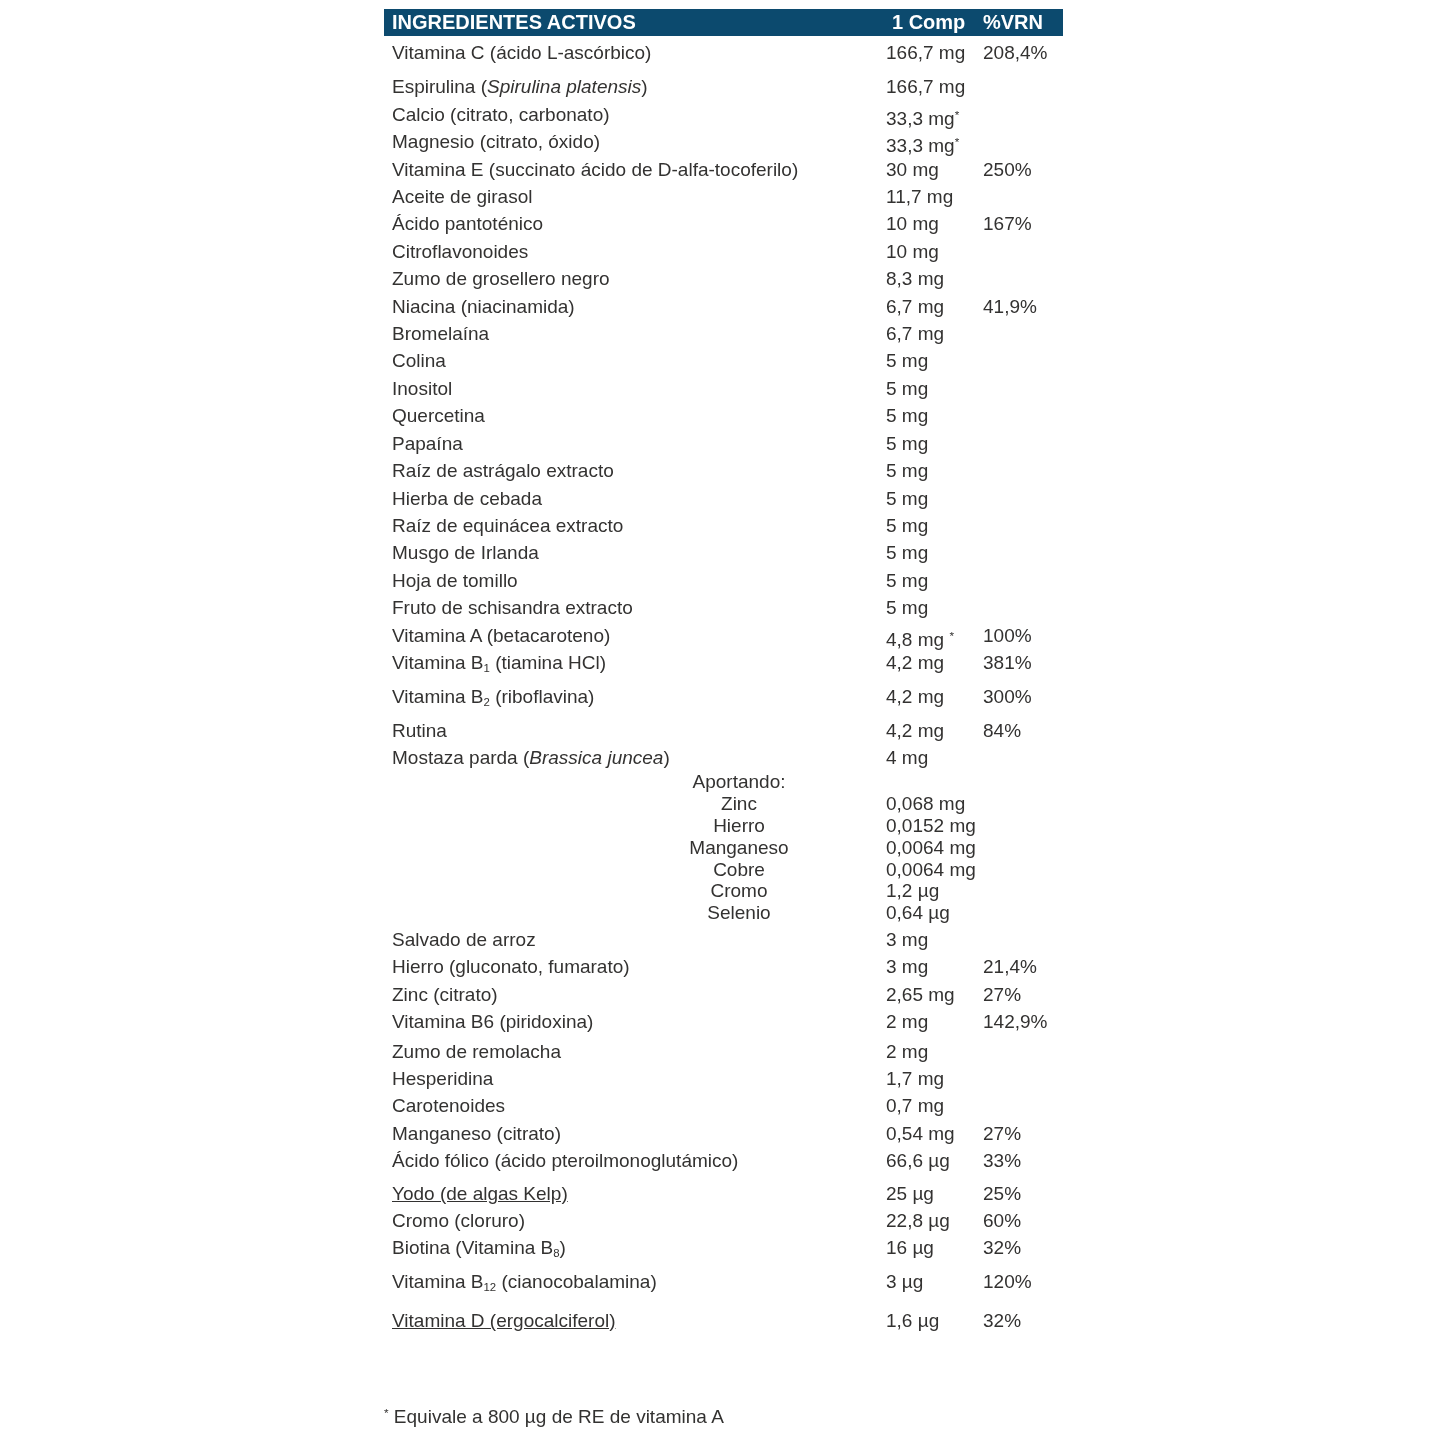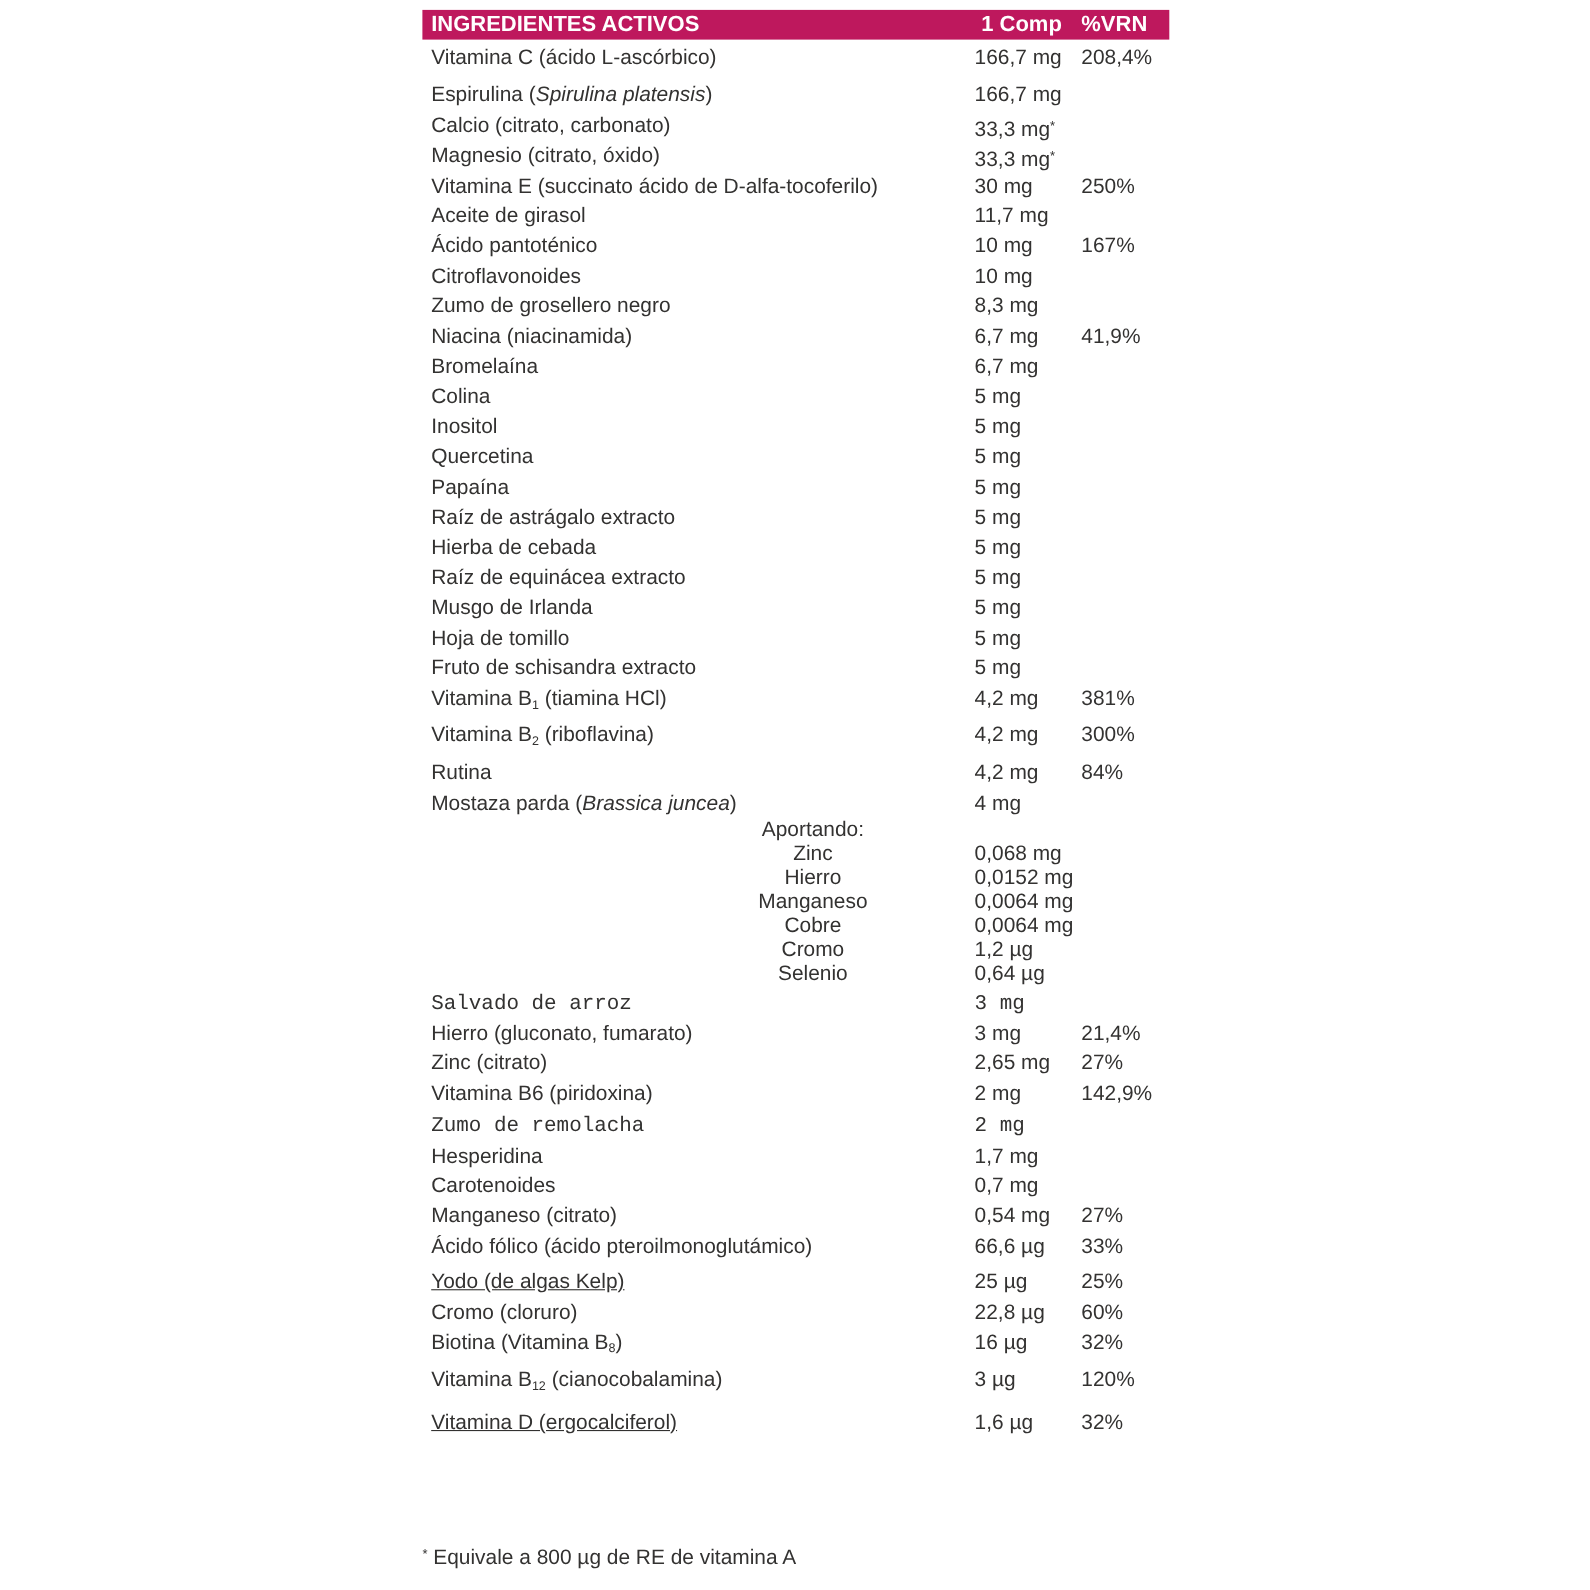--- a/index.html
+++ b/index.html
@@ -10,40 +10,40 @@
     color: #333231;
     position: relative;
     overflow: hidden;
   }
   .table {
     position: absolute;
     left: 384px; top: 9px;
     width: 679px;
   }
   .hdr {
-    background: #be185d;
+    background: #0c4a6e;
     color: #ffffff;
     font-weight: bold;
     font-size: 20px;
     height: 27px;
     line-height: 27px;
     position: relative;
     white-space: nowrap;
   }
   .h-ing { padding-left: 8px; }
   .h-comp { position: absolute; left: 508px; top: 0; text-align: center; }
   .h-vrn  { position: absolute; left: 599px; top: 0; }
   .rows { padding-top: 3px; font-size: 19px; }
   .row { position: relative; line-height: 27.4px; white-space: nowrap; }
   .row.subr { line-height: 21.8px; text-align: center; }
   .row .nm { margin-left: 8px; }
   .row.subr .nm { margin-left: 31px; }
   .amt { position: absolute; left: 502px; top: 0; }
   .vrn { position: absolute; left: 599px; top: 0; }
-  .g2 { margin-top: 2px; font-family: Liberation Mono, monospace; }
+  .g2 { margin-top: 2px; }
   .g5 { margin-top: 5px; text-decoration: underline; }
   .g6 { margin-top: 6px; }
   .g7 { margin-top: 7px; }
   .it { font-style: italic; }
   .sb { font-size: 0.6em;  vertical-align: -0.3em; }
   .sp { font-size: 0.62em; vertical-align: 0.5em; }
   .footnote {
     position: absolute;
     left: 384px; top: 1406px;
     width: 679px;
@@ -76,20 +76,21 @@
       <div class="row"><span class="nm"><span>Colina</span></span><span class="amt"><span>5 mg</span></span></div>
       <div class="row"><span class="nm"><span>Inositol</span></span><span class="amt"><span>5 mg</span></span></div>
       <div class="row"><span class="nm"><span>Quercetina</span></span><span class="amt"><span>5 mg</span></span></div>
       <div class="row"><span class="nm"><span>Papaína</span></span><span class="amt"><span>5 mg</span></span></div>
       <div class="row"><span class="nm"><span>Raíz de astrágalo extracto</span></span><span class="amt"><span>5 mg</span></span></div>
       <div class="row"><span class="nm"><span>Hierba de cebada</span></span><span class="amt"><span>5 mg</span></span></div>
       <div class="row"><span class="nm"><span>Raíz de equinácea extracto</span></span><span class="amt"><span>5 mg</span></span></div>
       <div class="row"><span class="nm"><span>Musgo de Irlanda</span></span><span class="amt"><span>5 mg</span></span></div>
       <div class="row"><span class="nm"><span>Hoja de tomillo</span></span><span class="amt"><span>5 mg</span></span></div>
       <div class="row"><span class="nm"><span>Fruto de schisandra extracto</span></span><span class="amt"><span>5 mg</span></span></div>
+      <div class="row"><span class="nm"><span>Vitamina A (betacaroteno)</span></span><span class="amt"><span>4,8 mg </span><span class="sp">*</span></span><span class="vrn">100%</span></div>
       <div class="row"><span class="nm"><span>Vitamina B</span><span class="sb">1</span><span> (tiamina HCl)</span></span><span class="amt"><span>4,2 mg</span></span><span class="vrn">381%</span></div>
       <div class="row"><span class="nm"><span>Vitamina  B</span><span class="sb">2</span><span> (riboflavina)</span></span><span class="amt"><span>4,2 mg</span></span><span class="vrn">300%</span></div>
       <div class="row"><span class="nm"><span>Rutina</span></span><span class="amt"><span>4,2 mg</span></span><span class="vrn">84%</span></div>
       <div class="row"><span class="nm"><span>Mostaza parda (</span><span class="it">Brassica juncea</span><span>)</span></span><span class="amt"><span>4 mg</span></span></div>
       <div class="row subr"><span class="nm"><span>Aportando:</span></span></div>
       <div class="row subr"><span class="nm"><span>Zinc</span></span><span class="amt"><span>0,068 mg</span></span></div>
       <div class="row subr"><span class="nm"><span>Hierro</span></span><span class="amt"><span>0,0152 mg</span></span></div>
       <div class="row subr"><span class="nm"><span>Manganeso</span></span><span class="amt"><span>0,0064 mg</span></span></div>
       <div class="row subr"><span class="nm"><span>Cobre</span></span><span class="amt"><span>0,0064 mg</span></span></div>
       <div class="row subr"><span class="nm"><span>Cromo</span></span><span class="amt"><span>1,2 µg</span></span></div>

